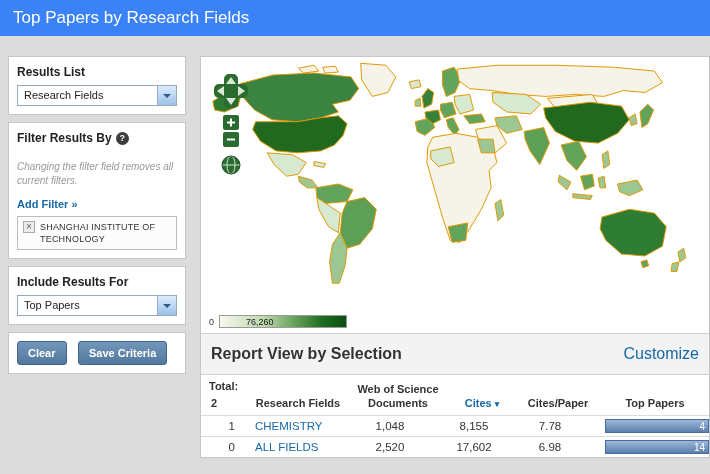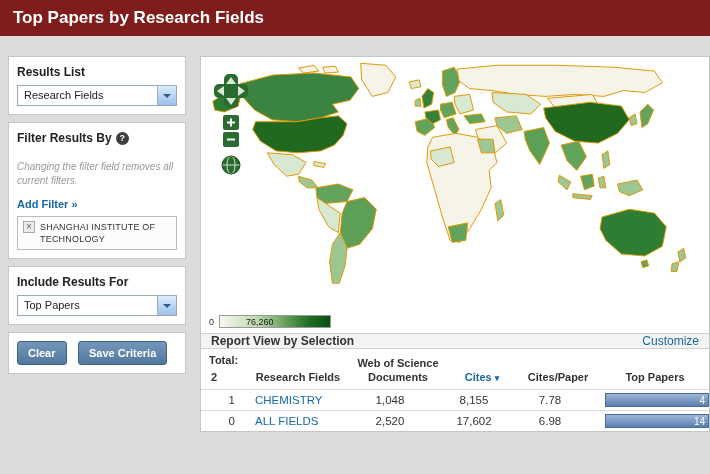--- a/index.html
+++ b/index.html
@@ -3,22 +3,22 @@
 <meta charset="utf-8">
 <style>
   * { box-sizing: border-box; }
   html,body { margin:0; padding:0; }
   body {
     width:710px; height:474px; overflow:hidden; position:relative;
     background:#dcdcdc; font-family:"Liberation Sans", sans-serif; color:#333;
   }
   
   .app-header {
-    height:36px; background:#7f1d1d; color:#fff;
-    font-size:17px; font-weight:bold; line-height:36px; padding:0 13px;
+    height:36px; background:#3b82f6; color:#fff;
+    font-size:17px; font-weight:normal; line-height:36px; padding:0 13px;
   }
   
   .content { display:flex; align-items:flex-start; gap:14px; padding:20px 0 0 8px; }
   .sidebar { width:178px; flex:none; }
   .panel { background:#fff; border:1px solid #c6c6c6; margin-bottom:7px; padding:8px; }
   .panel-label { font-size:12px; font-weight:bold; color:#222; margin-bottom:6px; }
   
   .dropdown { position:relative; border:1px solid #98a8ba; background:#fff; height:21px;
     line-height:19px; font-size:11px; color:#222; padding:0 24px 0 6px; cursor:default; }
   .dd-arrow { position:absolute; right:0; top:0; width:19px; height:19px;
@@ -45,27 +45,27 @@
     padding:7px 10px 6px; border-bottom:1px solid #e2e2e2; font-size:12px; }
   .map-title { font-weight:bold; color:#333; }
   .hide-link { color:#1668a8; font-weight:bold; display:flex; align-items:center; gap:6px; cursor:pointer; }
   .minus-box { width:13px; height:13px; background:#175a4f; color:#fff; font-size:11px;
     line-height:12px; text-align:center; border-radius:2px; }
   .map-area { position:relative; height:276px; overflow:hidden; background:#fff; }
   .map-svg { position:absolute; left:4px; top:2px; width:506px; height:248px; }
   .map-controls { position:absolute; left:12px; top:16px; width:36px; height:106px; }
   .legend { position:absolute; left:8px; bottom:5px; display:flex; align-items:center; gap:5px; }
   .legend-min { font-size:9px; color:#333; }
-  .legend-bar { position:relative; width:112px; height:13px; border:1px solid #9a9a9a;
+  .legend-bar { position:relative; width:128px; height:13px; border:1px solid #9a9a9a;
     background:linear-gradient(to right,#f8f7ef 0%,#bcd8ae 35%,#5d9a52 62%,#1d6b22 82%,#0b4f12 100%); }
   .legend-max { position:absolute; left:26px; top:1px; font-size:9px; color:#1a1a1a; }
   
   .report-header { display:flex; justify-content:space-between; align-items:center;
-    padding:0 10px; background:#f3f3f3; border-top:1px solid #d0d0d0;
-    border-bottom:1px solid #d0d0d0; font-size:12px; }
+    padding:11px 10px; background:#f3f3f3; border-top:1px solid #d0d0d0;
+    border-bottom:1px solid #d0d0d0; font-size:16px; }
   .report-title { font-weight:bold; color:#333; }
   .customize-link { color:#1668a8; cursor:pointer; }
   table.report { width:100%; border-collapse:collapse; table-layout:fixed; }
   col.c-total { width:48px; } col.c-field { width:98px; } col.c-docs { width:102px; }
   col.c-cites { width:66px; } col.c-cpp { width:86px; }
   th { font-size:11px; font-weight:bold; color:#333; text-align:center;
     vertical-align:bottom; padding:5px 2px 4px; line-height:1.25; }
   th.th-total { text-align:left; padding-left:8px; vertical-align:top; }
   th .total-count { font-weight:bold; margin-top:3px; padding-left:2px; }
   th.th-cites { color:#1668a8; cursor:pointer; }

